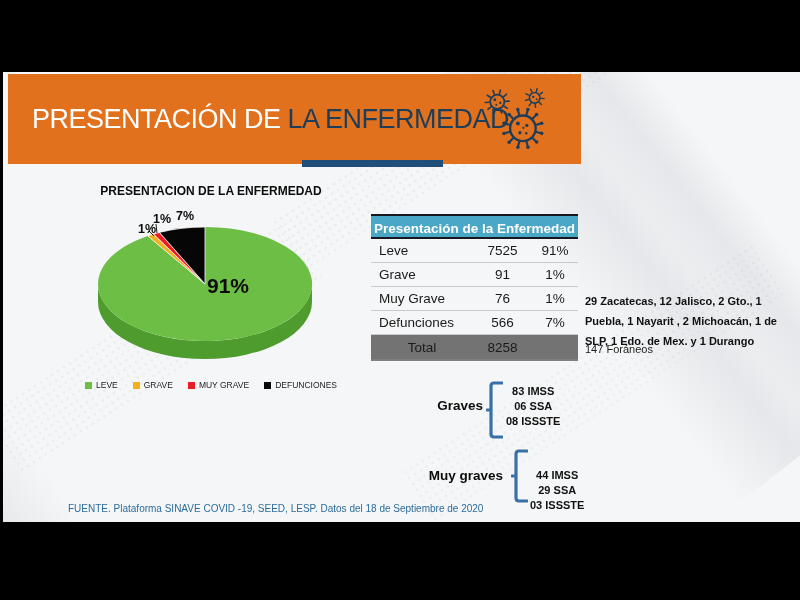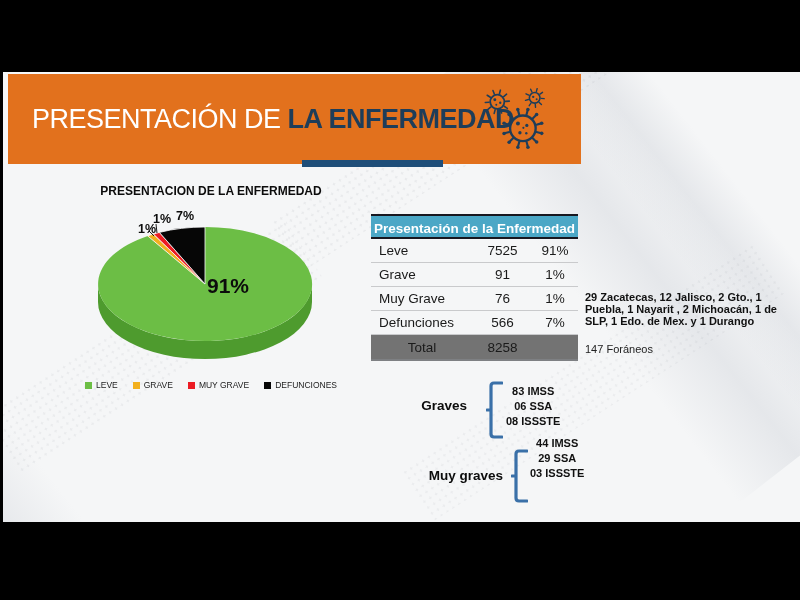--- a/index.html
+++ b/index.html
@@ -21,21 +21,21 @@
     background-image:radial-gradient(rgba(106,112,124,.17) 1.1px, transparent 1.3px);
     background-size:7px 7px;
   }
   
   .banner {
     position:absolute; left:5px; top:2px; width:573px; height:90px;
     background:var(--banner-orange); display:flex; align-items:center;
   }
   .banner-title { margin-left:24px; font-size:27px; letter-spacing:-.5px; white-space:nowrap; }
   .title-regular { color:#fff; font-weight:400; }
-  .title-bold { color:var(--navy); font-weight:bold; margin-left:7px; }
+  .title-bold { color:var(--navy); font-weight:normal; margin-left:7px; }
   .virus-wrap { position:absolute; right:34px; top:14px; width:64px; height:62px; }
   .banner-underline {
     position:absolute; left:299px; top:88px; width:141px; height:7px;
     background:var(--underline-navy);
   }
   
   .chart-panel { position:absolute; left:55px; top:110px; width:306px; height:218px; }
   .chart-title { text-align:center; font-size:12px; font-weight:bold; color:#0c0c0c; margin-top:2px; }
   .pie-svg { position:absolute; left:38px; top:18px; }
   .pct-label { position:absolute; font-size:12.5px; font-weight:bold; color:#0c0c0c; width:38px; text-align:center; }
@@ -56,32 +56,32 @@
   }
   .t-row { height:24px; display:grid; grid-template-columns:102px 59px 46px; align-items:center;
            border-bottom:1px solid #c9cacc; }
   .t-label { padding-left:8px; }
   .t-val, .t-pct { text-align:center; }
   .t-total { height:24px; background:#737373; border-bottom:0; }
   .t-total .t-label { text-align:center; padding-left:0; }
   .t-total .t-val { font-weight:normal; }
   
   .states { position:absolute; left:582px; top:219px; width:212px;
-            font-size:11px; font-weight:bold; color:#111; line-height:12px; }
+            font-size:11px; font-weight:bold; color:#111; line-height:20px; }
   .foraneos { position:absolute; left:582px; top:271px; font-size:11px; color:#222; }
   
   .grp-label { position:absolute; font-size:13.5px; font-weight:bold; color:#0c0c0c; text-align:right; }
-  .graves-label { left:408px; top:326px; width:56px;text-align:right; }
+  .graves-label { left:424px; top:326px; width:56px;text-align:right; }
   .muy-label    { left:406px; top:396px; width:94px; }
   .bracket { position:absolute; color:var(--bracket-blue); }
   .graves-bracket { left:483px; top:308px; }
   .muy-bracket    { left:508px; top:376px; }
   .grp-items { position:absolute; font-size:11px; font-weight:bold; color:#111; line-height:15px;text-align:center; }
   .graves-items { left:503px; top:312px; }
-  .muy-items    { left:527px; top:364px; }
+  .muy-items    { left:527px; top:396px; }
   
   .footer { position:absolute; left:65px; top:431px; font-size:10px; color:var(--footer-blue); font-weight:500; }
 </style>
 </head>
 <body>
 
 <div class="slide">
 
   <div class="deco band" style="left:560px; top:-80px; width:150px; height:520px; transform:rotate(-38deg);"></div>
   <div class="deco band" style="left:700px; top:-60px; width:90px; height:520px; transform:rotate(-38deg);"></div>
@@ -235,13 +235,14 @@
   <div class="grp-label muy-label">Muy graves</div>
   <svg class="bracket muy-bracket" width="17" height="56" viewBox="0 0 17 56">
     <path d="M16 3 H8 Q5 3 5 6 V50 Q5 53 8 53 H16 M5 28 H1" fill="none" stroke="currentColor" stroke-width="3.2" stroke-linecap="round"></path>
   </svg>
   <div class="grp-items muy-items">
     <div>44 IMSS</div>
     <div>29 SSA</div>
     <div>03 ISSSTE</div>
   </div>
 
+  <div class="footer">FUENTE. Plataforma SINAVE COVID -19, SEED, LESP. Datos del 18 de Septiembre de 2020</div>
 </div>
 
 </body></html>

